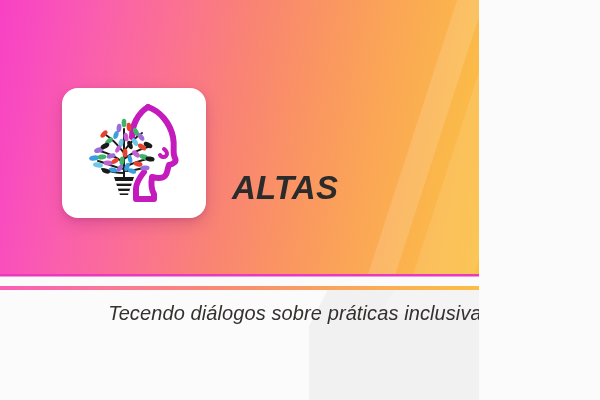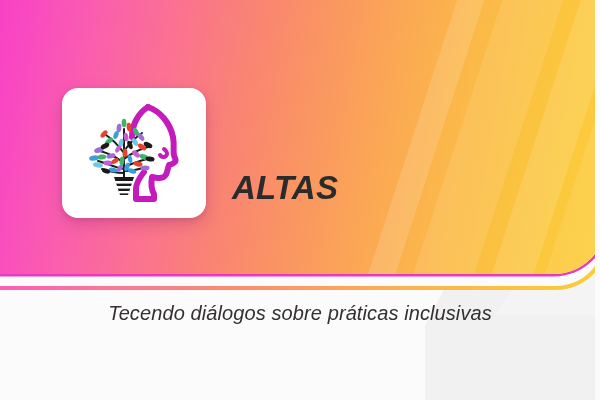--- a/index.html
+++ b/index.html
@@ -9,25 +9,24 @@
   body {
     width: 600px;
     height: 400px;
     overflow: hidden;
     font-family: "Liberation Sans", sans-serif;
     background: #fbfbfb;
   }
 
   #banner {
     position: relative;
-    width: 576px;
+    width: 479px;
     height: 400px;
     overflow: hidden;
     background: #fbfbfb;
-    padding-left: 19px;
   }
 
   
   .bg-angle {
     position: absolute;
     right: -60px;
     bottom: -40px;
     width: 230px;
     height: 300px;
     background: #f1f1f1;

